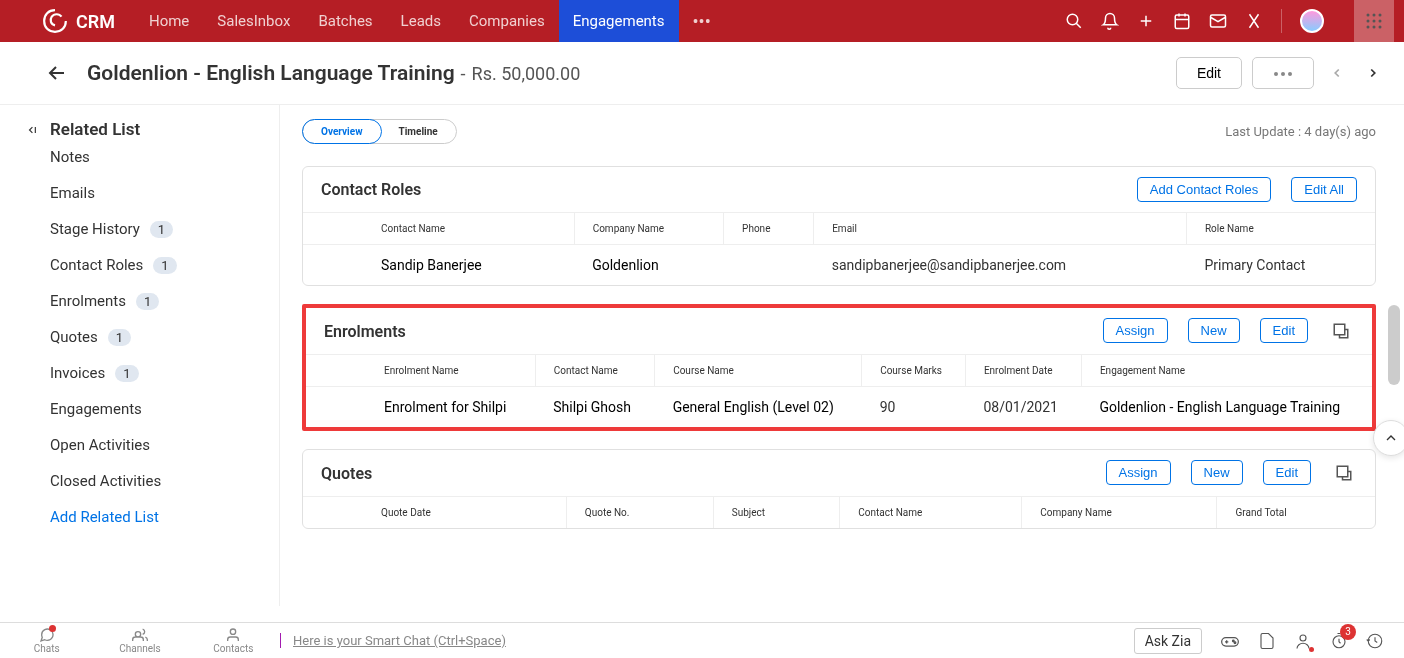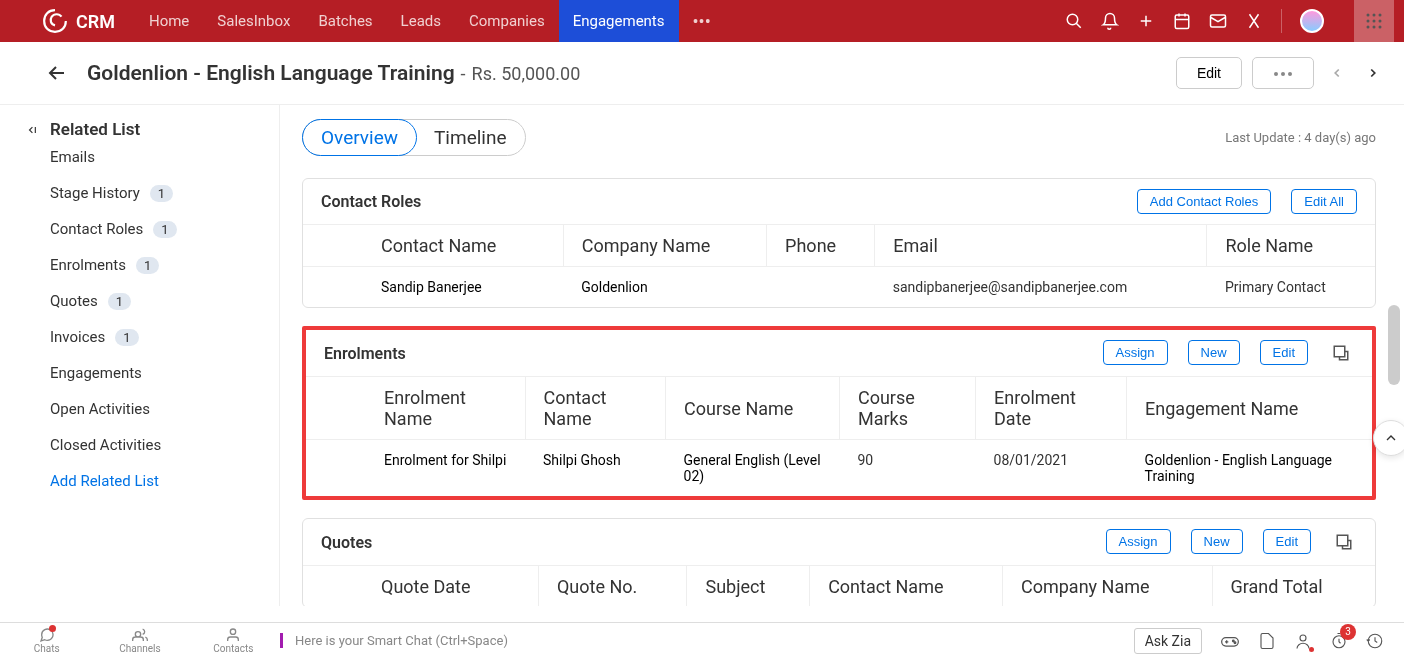--- a/index.html
+++ b/index.html
@@ -38,53 +38,53 @@
 .sidebar-title { font-size: 17px; font-weight: 600; margin-left: 22px; }
 .sidebar-list { list-style: none; }
 .sidebar-item { padding: 9px 0 9px 22px; font-size: 15px; cursor: pointer; display: flex; align-items: center; gap: 10px; }
 .sidebar-item.link-item { color: #0073e6; }
 .badge-count { background: #e0e7f0; color: #333; border-radius: 10px; padding: 1px 8px; font-size: 13px; }
 
 
 .main { flex: 1; padding: 14px 28px 14px 22px; overflow-y: auto; position: relative; }
 .view-toggle { display: flex; align-items: center; justify-content: space-between; margin-bottom: 22px; }
 .toggle-pills { display: flex; border: 1px solid #ccc; border-radius: 20px; }
-.toggle-pill { padding: 6px 18px; font-size: 19px; cursor: pointer; border-radius: 20px; }
+.toggle-pill { padding: 6px 18px; font-size: 10px; cursor: pointer; border-radius: 20px; font-weight: bold; }
 .toggle-pill.active { border: 1px solid #0073e6; color: #0073e6; margin: -1px; }
 .update-text { color: #777; font-size: 13px; }
 
 .card { border: 1px solid #e0e0e0; border-radius: 6px; margin-bottom: 18px; background: #fff; }
 .card-header { display: flex; align-items: center; justify-content: space-between; padding: 10px 18px; }
 .card-title { font-size: 16px; font-weight: 600; }
 .card-actions { display: flex; align-items: flex-start; gap: 20px; }
 .btn-sm { border: 1px solid #0073e6; color: #0073e6; background: #fff; padding: 4px 12px; border-radius: 4px; font-size: 13px; cursor: pointer; }
 .expand-icon { cursor: pointer; padding: 4px; display: flex; }
 
 .card-table { width: 100%; border-collapse: collapse; }
-.card-table th { text-align: left; padding: 10px 18px; font-weight: 400; color: #333; border-top: 1px solid #eee; font-size: 18px; }
+.card-table th { text-align: left; padding: 10px 18px; font-weight: 400; color: #333; border-top: 1px solid #eee; font-size: 10px; }
 .card-table th:first-child { padding-left: 78px; }
 .card-table td { text-align: left; padding: 12px 18px; border-top: 1px solid #eee; font-size: 14px; vertical-align: top; }
 .card-table td:first-child { padding-left: 78px; }
 .col-divider { border-right: 1px solid #eee; }
 .link-cell { color: #000000; cursor: pointer; }
 
 .card.highlighted { border: 4px solid #ee3a3a; border-radius: 2px; }
 
 
 .scroll-track { position: absolute; right: 4px; top: 200px; width: 12px; height: 80px; background: #ccc; border-radius: 6px; }
 .scroll-top-btn { position: absolute; right: -5px; bottom: 150px; width: 36px; height: 36px; background: #fff; border: 1px solid #ddd; border-radius: 50%; display: flex; align-items: center; justify-content: center; cursor: pointer; box-shadow: 0 2px 6px rgba(0,0,0,0.1); }
 
 
 .footer { position: fixed; bottom: 0; left: 0; right: 0; height: 36px; background: #fff; border-top: 1px solid #ddd; display: flex; align-items: center; z-index: 10; }
 .footer-left { display: flex; width: 280px; }
 .footer-tab { flex: 1; text-align: center; padding: 4px 0; cursor: pointer; position: relative; }
 .footer-tab .lbl { font-size: 10px; color: #888; display: block; }
 .footer-tab svg { display: block; margin: 0 auto; }
 .dot-red { position: absolute; top: 2px; left: 52%; width: 7px; height: 7px; background: #d33; border-radius: 50%; }
-.footer-mid { flex: 1; padding: 0 12px; color: #888; font-size: 13px; border-left: 3px solid #a21caf; }
+.footer-mid { flex: 1; padding: 0 12px; color: #888; font-size: 13px; border-left: 1px solid #a21caf; text-decoration: underline; }
 .footer-right { display: flex; align-items: center; gap: 18px; padding: 0 20px; }
 .footer-ask { border: 1px solid #ccc; padding: 4px 10px; border-radius: 3px; font-size: 14px; cursor: pointer; }
 .footer-icon { cursor: pointer; position: relative; display: flex; }
 .notif-badge { position: absolute; top: -8px; right: -8px; background: #d33; color: white; border-radius: 50%; width: 16px; height: 16px; font-size: 10px; display: flex; align-items: center; justify-content: center; }
 
 svg { flex-shrink: 0; }
 </style>
 </head>
 <body>
 
@@ -193,20 +193,23 @@
 <div class="layout">
   <div class="sidebar">
     <div class="sidebar-collapse">
       <svg width="14" height="14" viewBox="0 0 24 24" fill="none" stroke="#333" stroke-width="2">
           <path d="M11 17l-5-5 5-5"></path>
           <path d="M16 7v10"></path>
         </svg>
     </div>
     <div class="sidebar-title">Related List</div>
     <ul class="sidebar-list">
+      <li class="sidebar-item">
+          <span>Notes</span>
+        </li>
       <li class="sidebar-item">
           <span>Emails</span>
         </li>
       <li class="sidebar-item">
           <span>Stage History</span>
           <span class="badge-count">1</span>
         </li>
       <li class="sidebar-item">
           <span>Contact Roles</span>
           <span class="badge-count">1</span>

